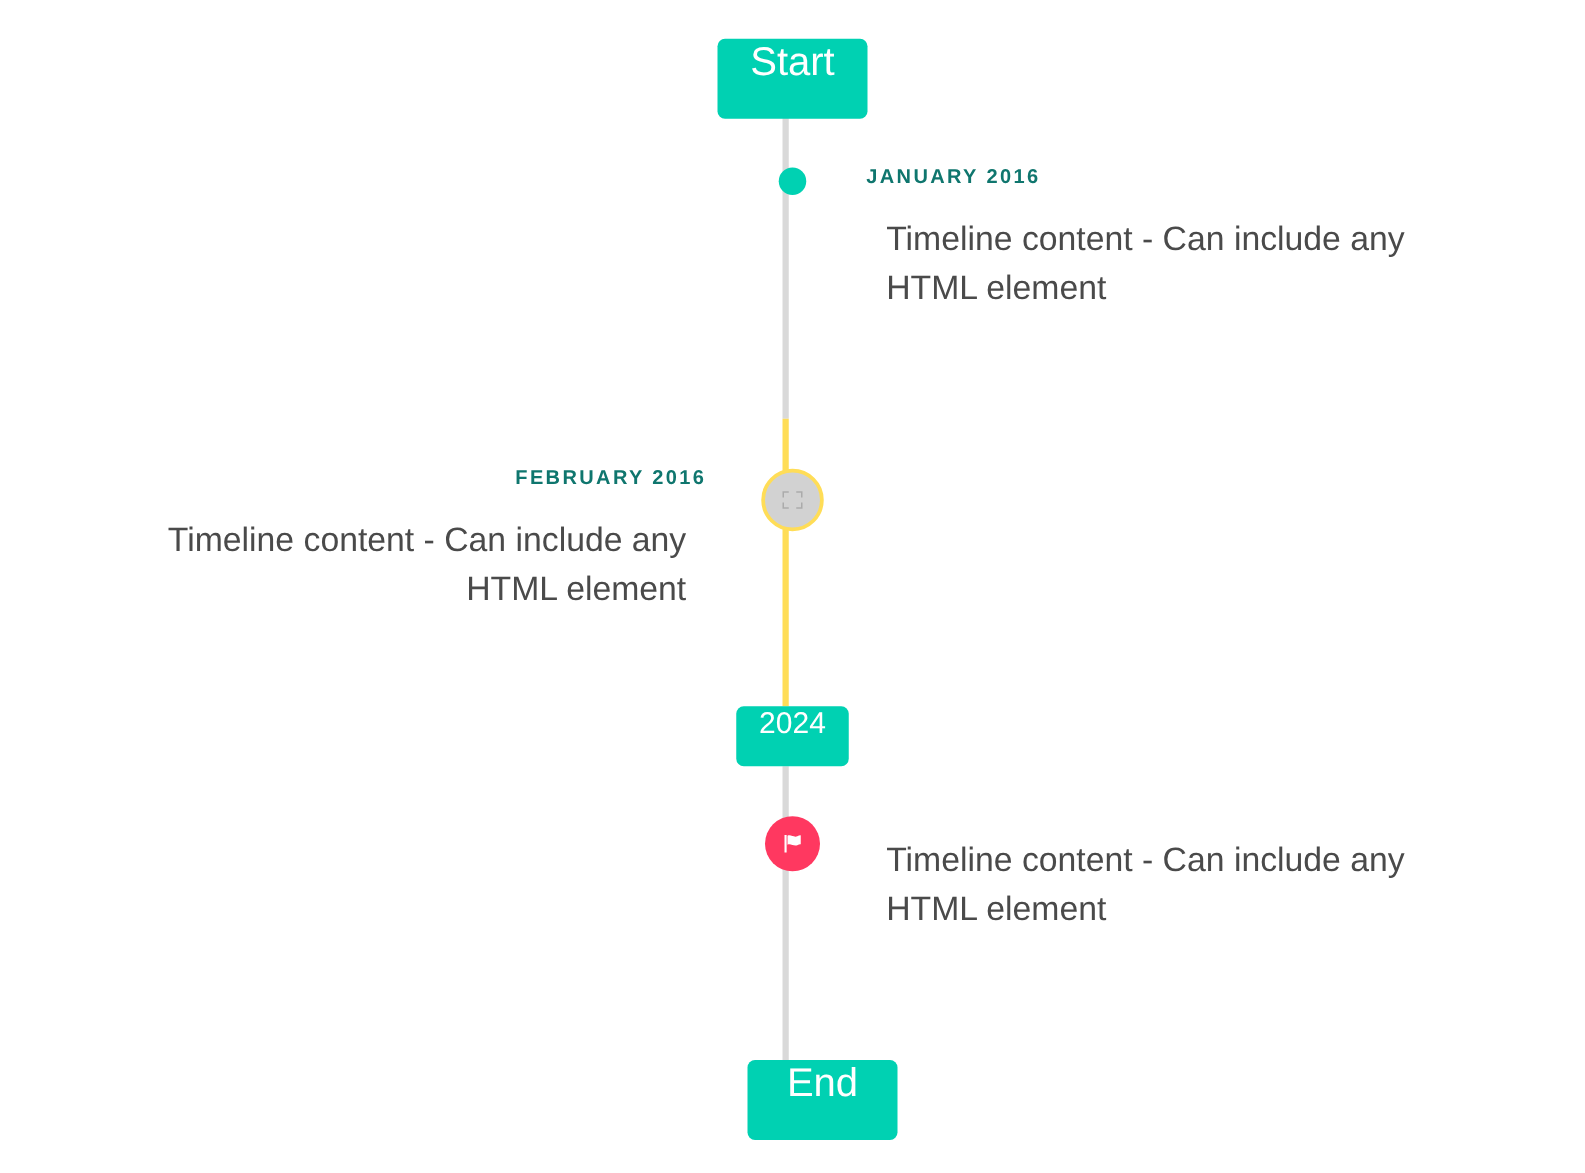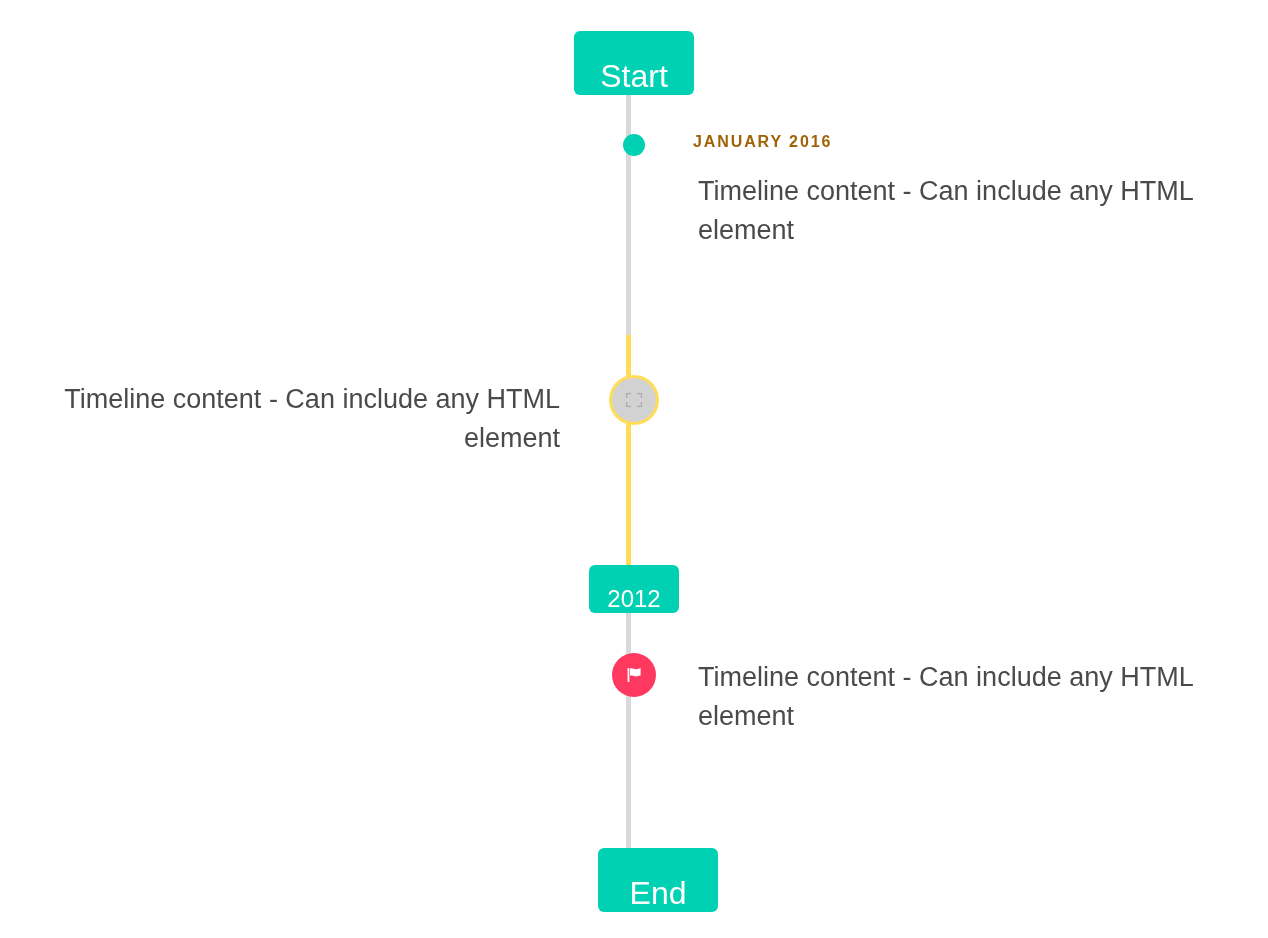--- a/index.html
+++ b/index.html
@@ -32,21 +32,21 @@
 
   
   .badge {
     position: absolute;
     left: 50%;
     transform: translateX(-50%);
     background: #00d1b2;
     color: #ffffff;
     border-radius: 6px;
     display: flex;
-    align-items: flex-end;
+    align-items: flex-start;
     justify-content: center;
     font-weight: 400;
     white-space: nowrap;
     z-index: 4;
   }
   .badge.big {
     width: 120px;
     height: 64px;
     font-size: 32px;
   }
@@ -72,31 +72,31 @@
   }
   .item.left .item-body {
     left: 40px;
     text-align: right;
   }
 
   .item-date {
     font-size: 16px;
     font-weight: bold;
     letter-spacing: 1.9px;
-    color: #a16207;
+    color: #0f766e;
     text-transform: uppercase;
     margin: 0 0 22px 0;
     line-height: 1;
   }
   .item-text {
     font-size: 27px;
     font-weight: 400;
     color: #4a4a4a;
     line-height: 1.45;
-    margin: 5px;
+    margin: 16px;
   }
 
   
   .marker {
     position: absolute;
     left: 50%;
     border-radius: 50%;
     z-index: 5;
     display: flex;
     align-items: center;
@@ -154,26 +154,27 @@
   <div class="item left" style="top:375px;">
     <div class="marker image" style="top:0px;">
       <svg class="broken-img" width="20" height="20" viewBox="0 0 20 20">
         <path d="M2 3 L7 3 L7 4.2 L3.2 4.2 L3.2 8 L2 8 Z" fill="#555"></path>
         <path d="M13 3 L18 3 L18 8 L16.8 8 L16.8 4.2 L13 4.2 Z" fill="#555"></path>
         <path d="M2 12 L3.2 12 L3.2 15.8 L7 15.8 L7 17 L2 17 Z" fill="#555"></path>
         <path d="M16.8 12 L18 12 L18 17 L13 17 L13 15.8 L16.8 15.8 Z" fill="#555"></path>
       </svg>
     </div>
     <div class="item-body">
+      <p class="item-date">FEBRUARY 2016</p>
       <p class="item-text">Timeline content - Can include any HTML element</p>
     </div>
   </div>
 
   <div class="badge small" style="top:565px;">
-    <span>2012</span>
+    <span>2024</span>
   </div>
 
   <div class="item right" style="top:653px;">
     <div class="marker icon" style="top:0px;">
       <svg class="flag-glyph" width="20" height="20" viewBox="0 0 20 20">
         <rect x="3.6" y="3" width="1.7" height="14" fill="#ffffff"></rect>
         <path d="M6 3.6 C8.6 2.4 11.2 5.2 13.8 4 C15 3.45 15.8 3.2 16.6 3.3
                  L16.6 10.4 C15.8 10.3 15 10.55 13.8 11.1
                  C11.2 12.3 8.6 9.5 6 10.7 Z" fill="#ffffff"></path>
       </svg>

